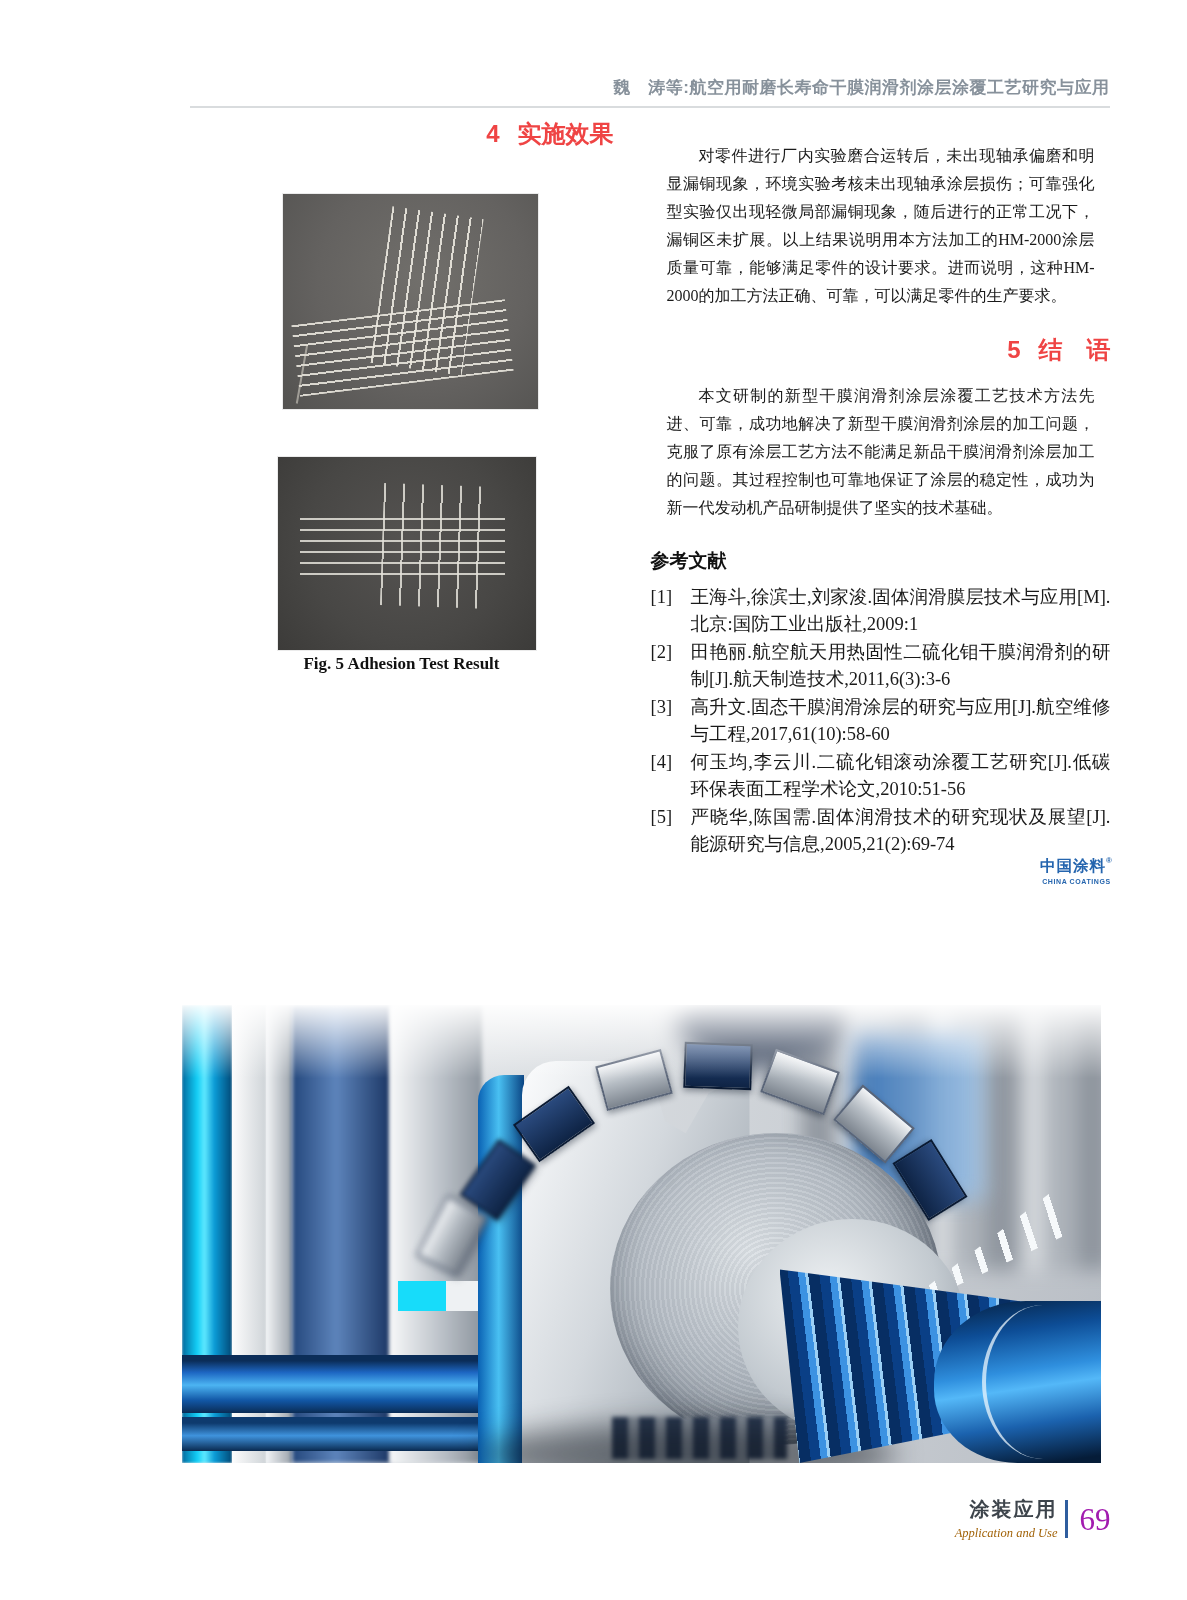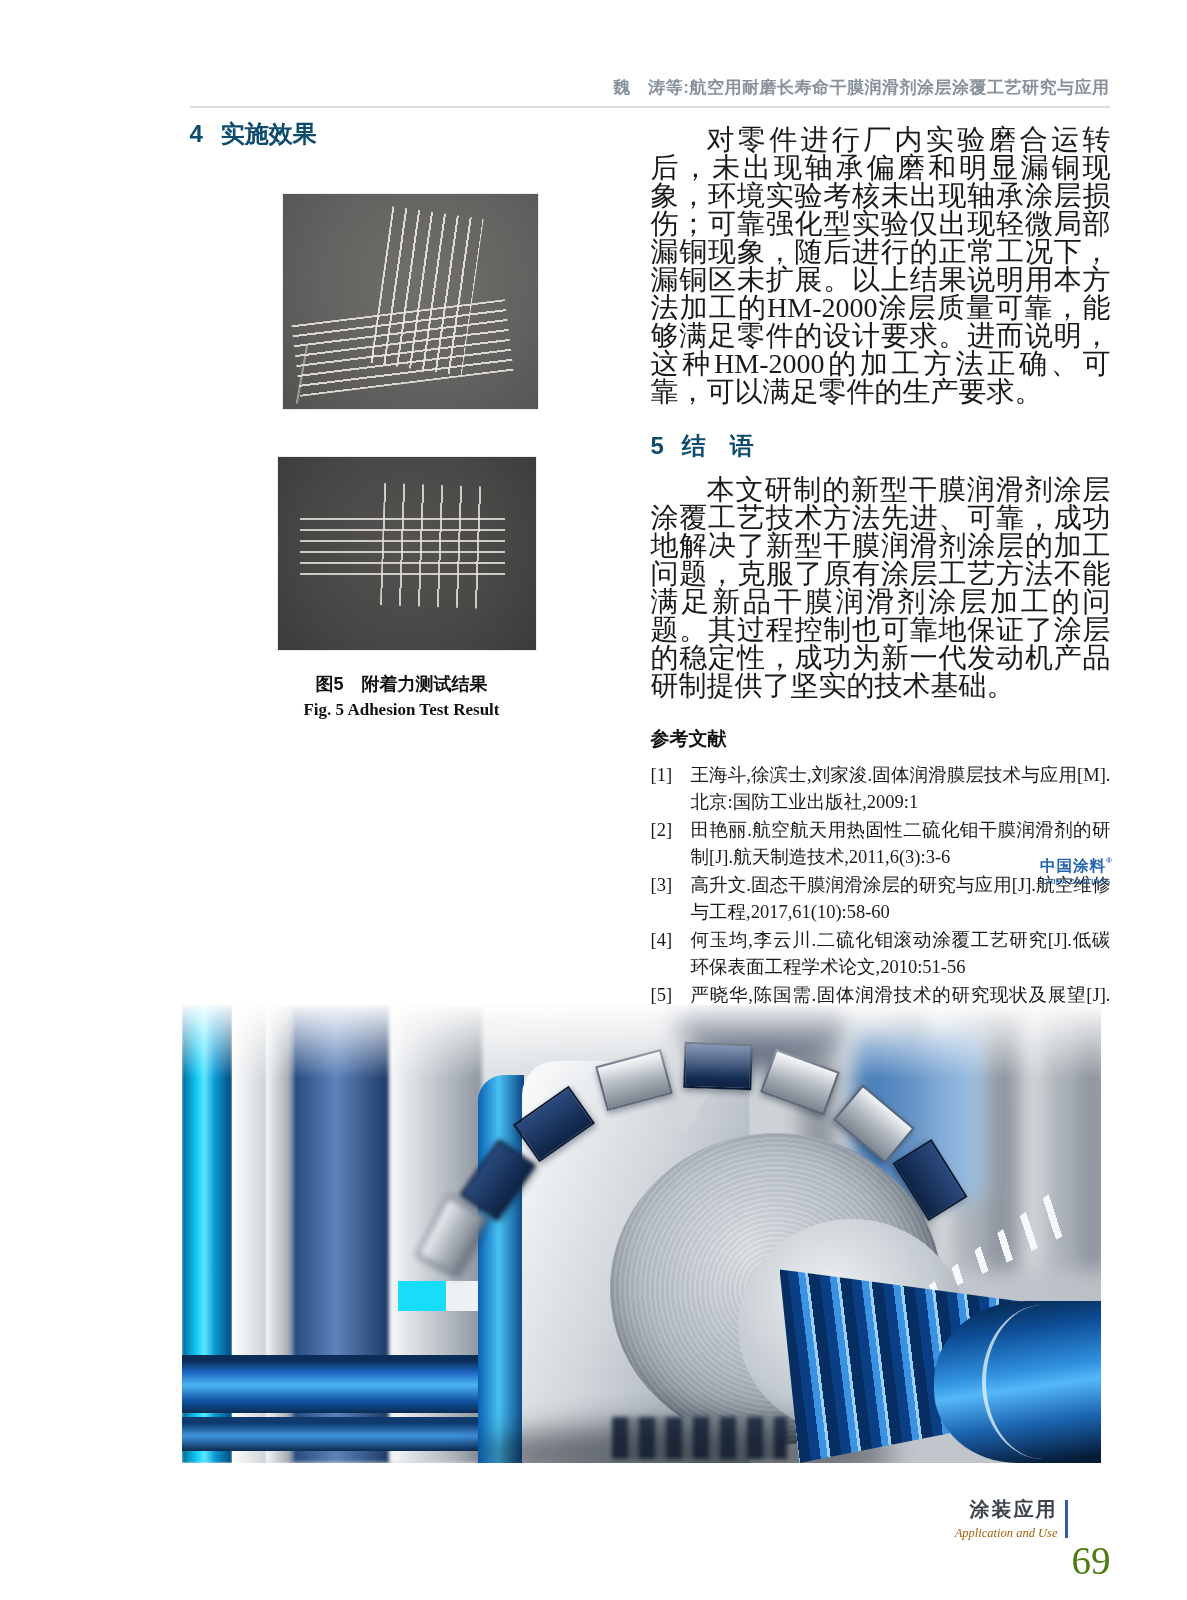--- a/index.html
+++ b/index.html
@@ -17,26 +17,26 @@
   }
   .header-rule{
     position:absolute; top:106px; left:137px; width:920px; height:2px;
     background:#d9dcde;
   }
   
   .col-left{position:absolute; left:137px; top:118px; width:424px;}
   .col-right{position:absolute; left:598px; top:126px; width:460px;}
   .sec-heading{
     font-family:"Liberation Sans","DejaVu Sans",sans-serif;
-    font-weight:bold; font-size:24px; color:#0c4a6e; margin:0 0 14px 0;
+    font-weight:bold; font-size:24px; color:#ef4444; margin:0 0 14px 0;text-align:right;
   }
   .sec-heading .sec-num{margin-right:18px;}
   .body-para{
-    font-size:28px; line-height:28px; text-align:justify;
-    text-indent:2em; margin:0;
+    font-size:16px; line-height:28px; text-align:justify;
+    text-indent:2em; margin:16px;
   }
   
   .fig-wrap{width:424px; margin-top:44px;}
   .photo{position:relative; overflow:hidden; box-shadow:0 0 0 1px rgba(0,0,0,.08);}
   .photo1{
     margin-left:93px; width:255px; height:215px;
     background:radial-gradient(circle at 55% 40%, #716f6b 0%, #646260 55%, #535250 100%);
   }
   .photo2{
     margin-left:88px; margin-top:48px; width:258px; height:193px;
@@ -100,21 +100,21 @@
     font-family:"Liberation Sans","DejaVu Sans",sans-serif; font-weight:bold;
     font-size:20px; color:#3d444b; letter-spacing:2px; white-space:nowrap;
   }
   .footer-en{
     font-family:"Liberation Serif","DejaVu Serif",serif; font-size:12.5px;
     color:#a16207; margin-top:3px; white-space:nowrap;font-style:italic;
   }
   .footer-bar{position:absolute; right:45px; top:4px; width:2.5px; height:38px; background:#2f5d9e;}
   .footer-page{
     position:absolute; right:2px; top:6px;
-    font-family:"Liberation Serif","DejaVu Serif",serif; font-size:39px; color:#4d7c0f;margin-top:36px;
+    font-family:"Liberation Serif","DejaVu Serif",serif; font-size:31px; color:#a21caf;
   }
   
   .machine{
     position:absolute; left:129px; top:1005px; width:919px; height:458px;
     overflow:hidden;
     background:linear-gradient(100deg,#eef0f2 0%, #d6dade 45%, #b9bec5 100%);
   }
   .machine *{position:absolute;}
   .m-bg-right{
     right:-20px; top:0; width:320px; height:265px;
@@ -201,21 +201,20 @@
     <div class="fig-wrap">
       <div class="photo photo1">
         <div class="scratch p1-vlines"></div>
         <div class="scratch p1-hlines"></div>
         <div class="scratch p1-stray"></div>
       </div>
       <div class="photo photo2">
         <div class="scratch p2-hlines"></div>
         <div class="scratch p2-vlines"></div>
       </div>
-      <div class="fig-caption-zh">图5　附着力测试结果</div>
       <div class="fig-caption-en">Fig. 5  Adhesion Test Result</div>
     </div>
   </div>
 
   <div class="col-right">
     <p class="body-para">对零件进行厂内实验磨合运转后，未出现轴承偏磨和明显漏铜现象，环境实验考核未出现轴承涂层损伤；可靠强化型实验仅出现轻微局部漏铜现象，随后进行的正常工况下，漏铜区未扩展。以上结果说明用本方法加工的HM-2000涂层质量可靠，能够满足零件的设计要求。进而说明，这种HM-2000的加工方法正确、可靠，可以满足零件的生产要求。</p>
 
     <h2 class="sec-heading" style="margin-top:24px;"><span class="sec-num">5</span><span>结　语</span></h2>
     <p class="body-para">本文研制的新型干膜润滑剂涂层涂覆工艺技术方法先进、可靠，成功地解决了新型干膜润滑剂涂层的加工问题，克服了原有涂层工艺方法不能满足新品干膜润滑剂涂层加工的问题。其过程控制也可靠地保证了涂层的稳定性，成功为新一代发动机产品研制提供了坚实的技术基础。</p>
 

